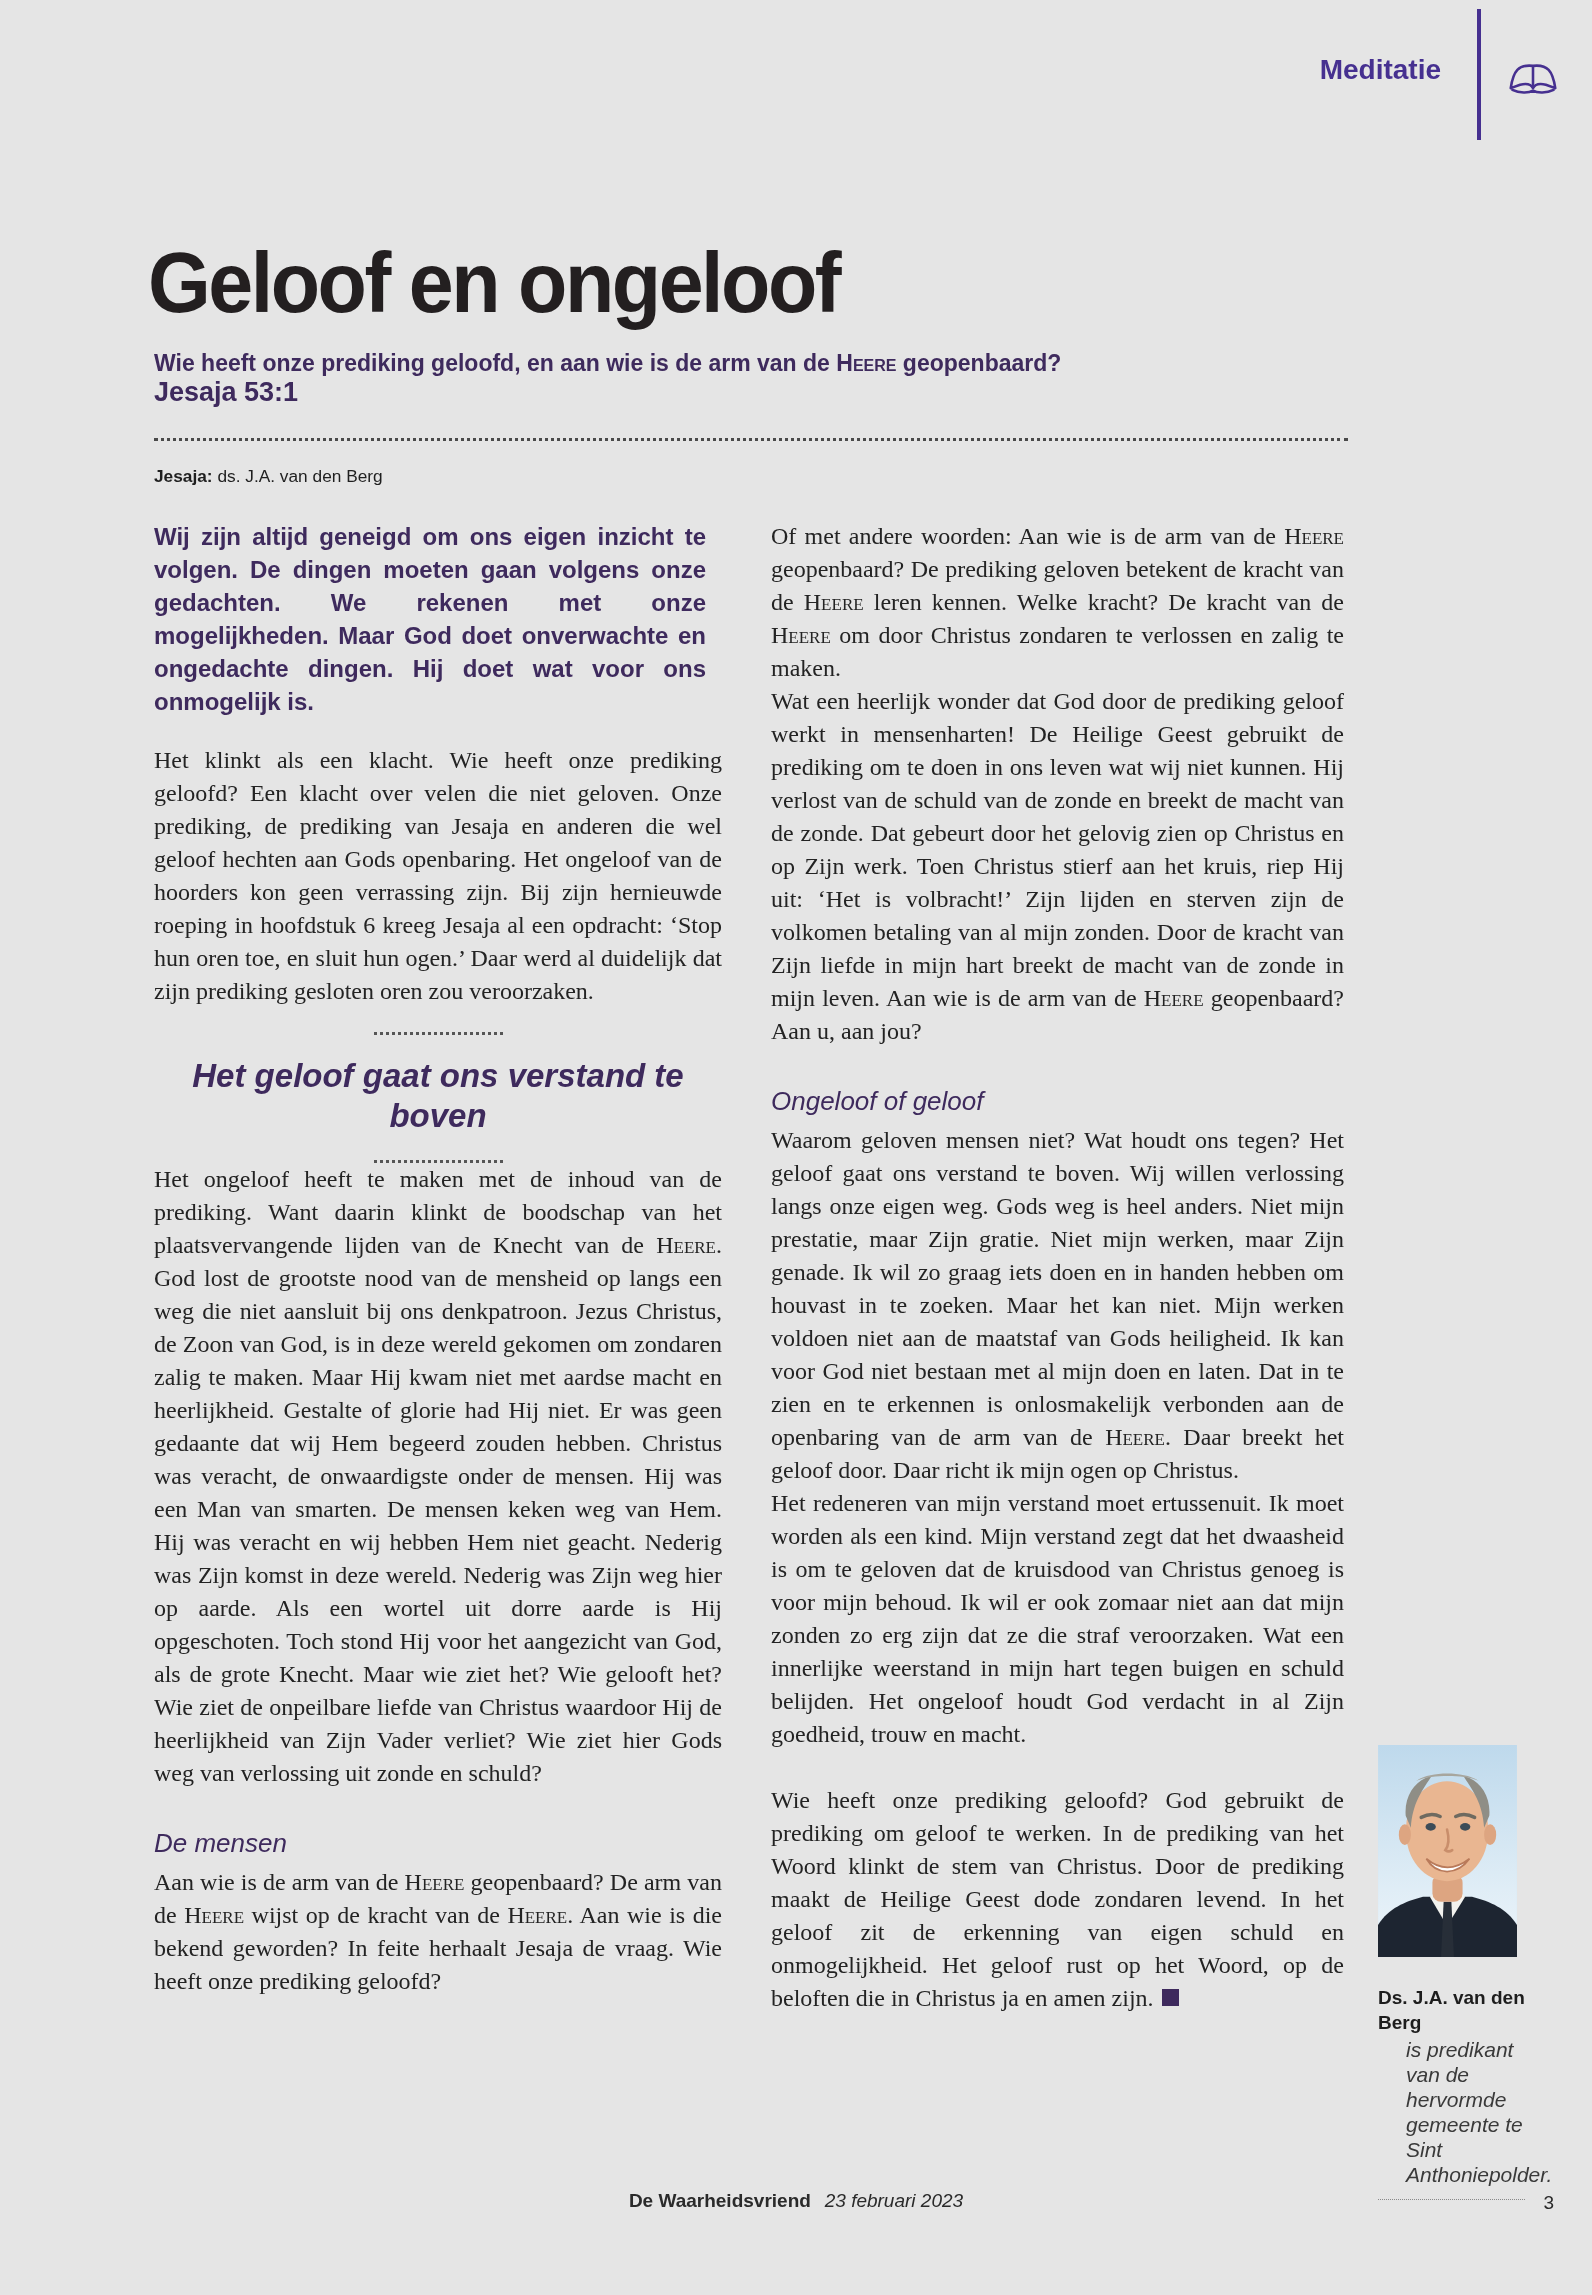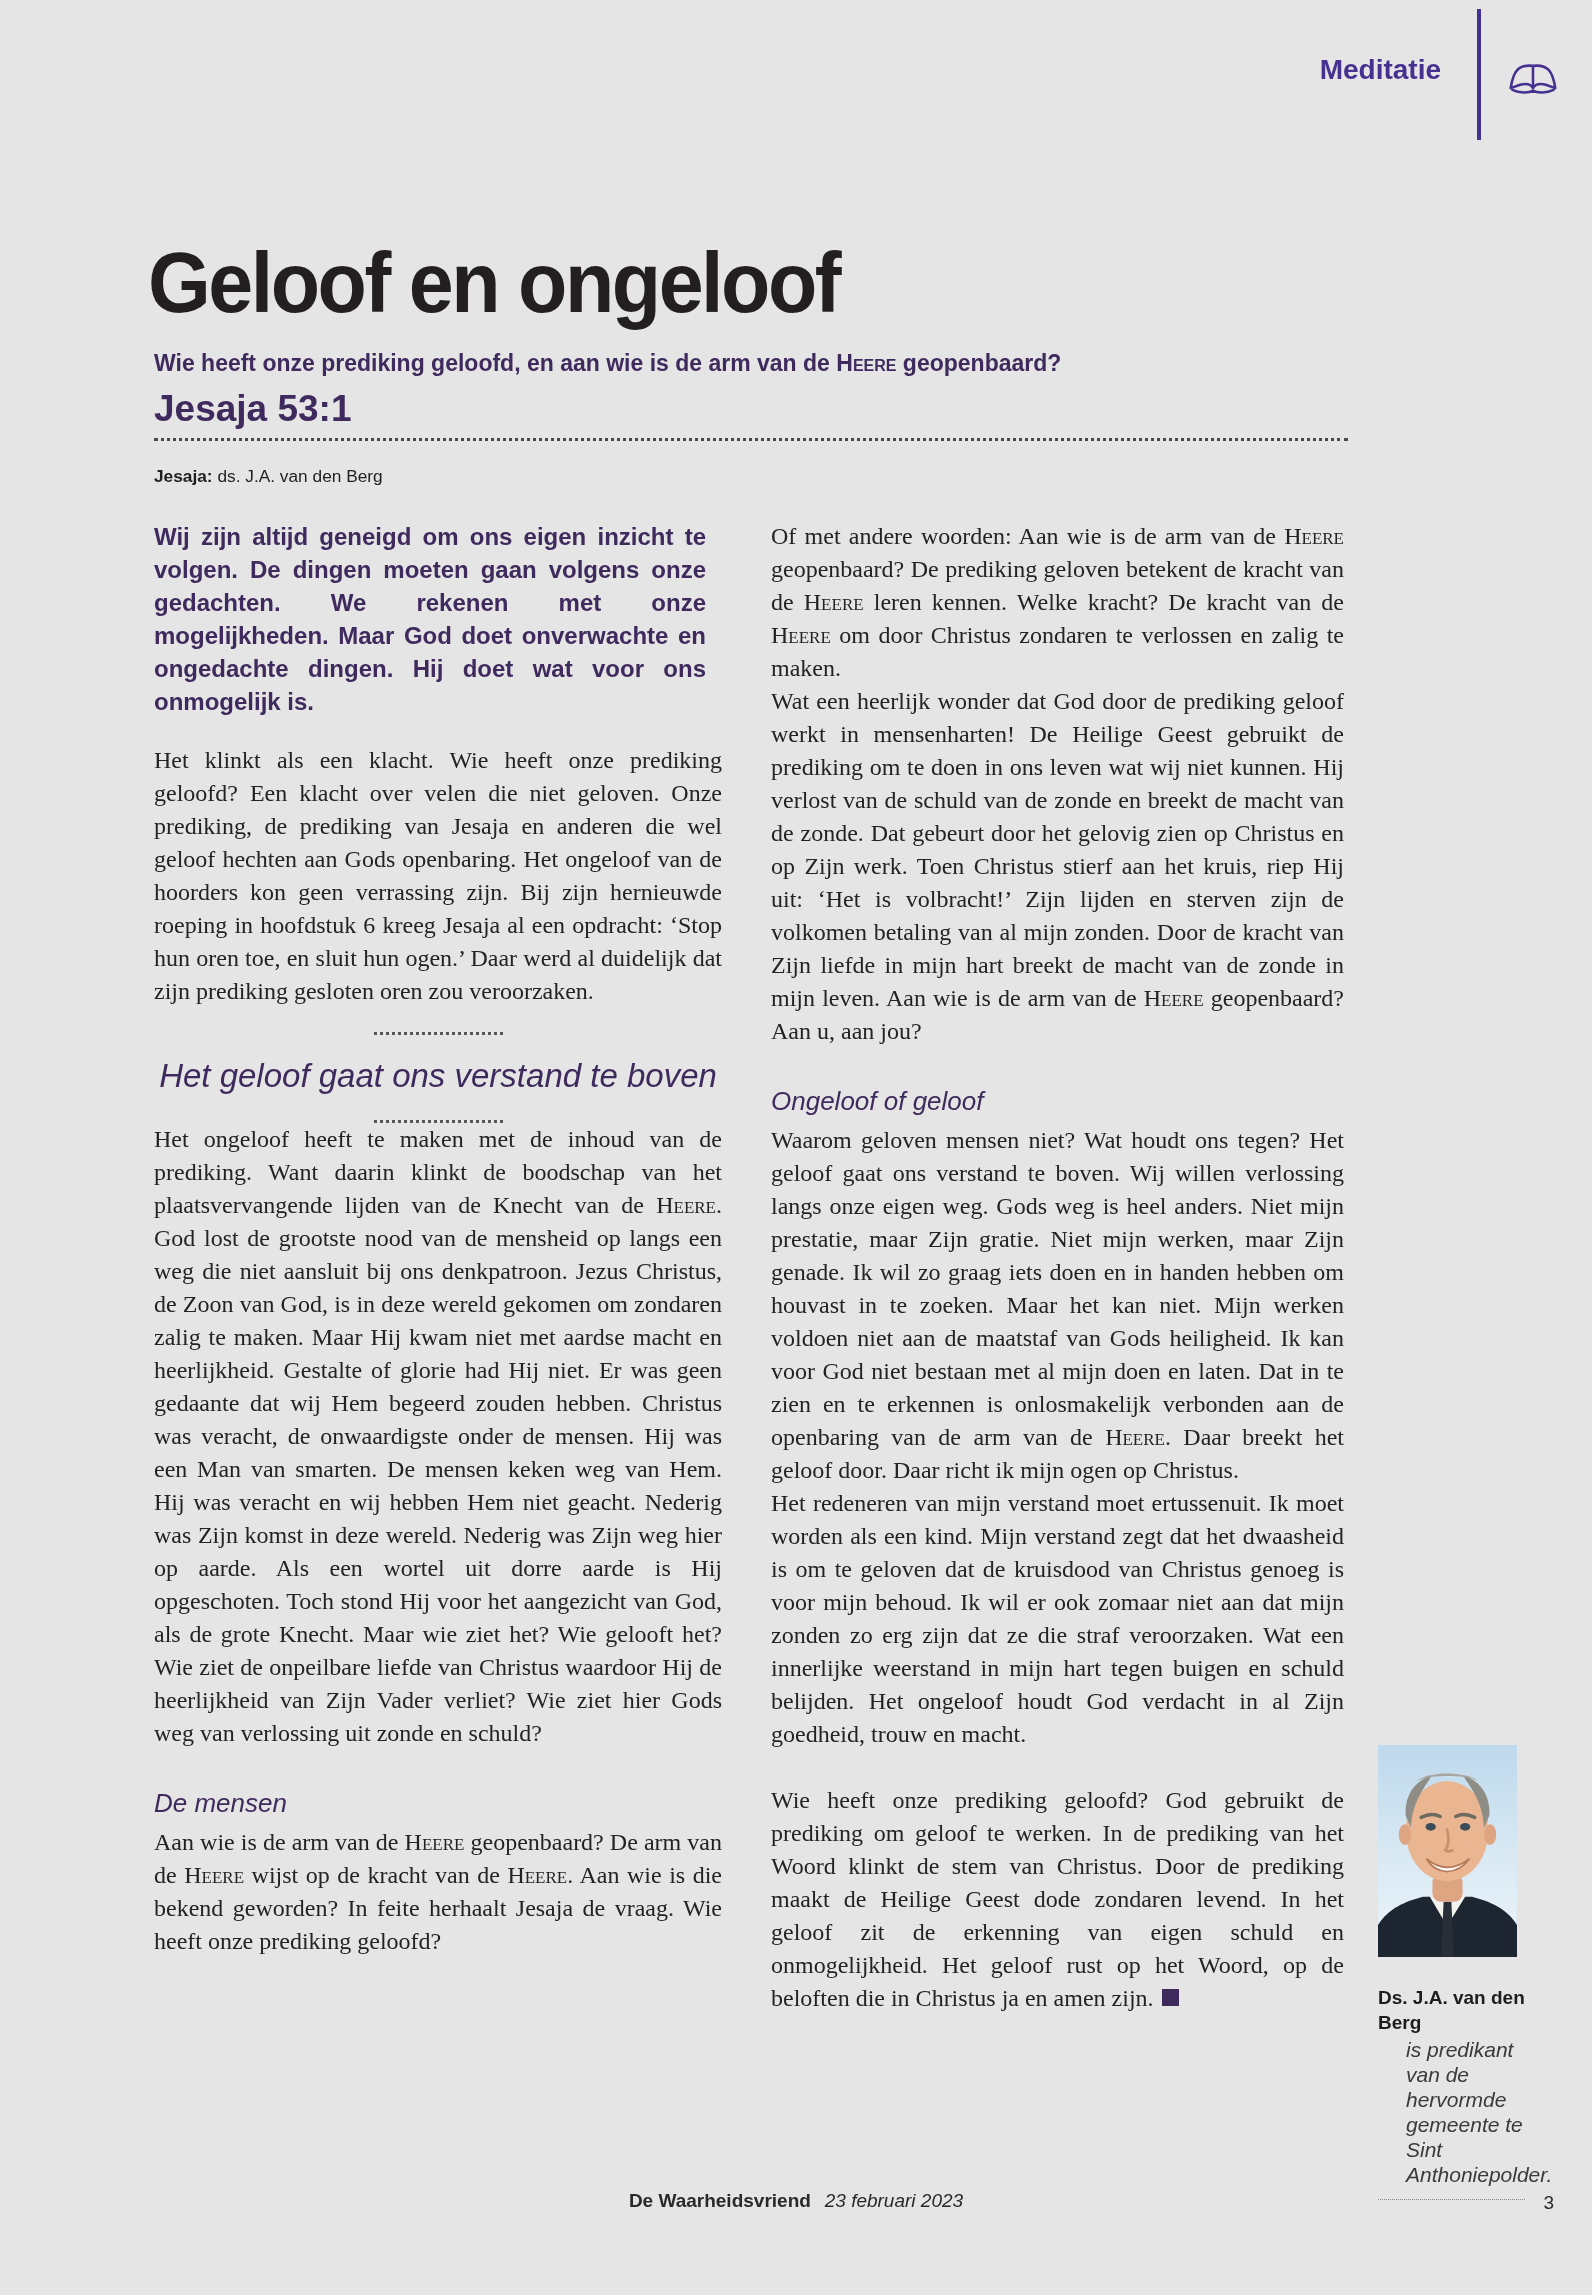--- a/index.html
+++ b/index.html
@@ -35,22 +35,22 @@
     letter-spacing:-2.6px;line-height:1.05;
     transform:scaleX(.95);transform-origin:left top;
     white-space:nowrap;
   }
   .verse{
     position:absolute;top:349px;left:154px;width:1200px;
     font-size:23px;font-weight:600;color:var(--accent-text);
     line-height:29px;
   }
   .verse-ref{
-    position:absolute;top:388px;left:154px;width:518px;
-    font-size:37px;font-weight:700;color:var(--accent-text);
+    position:absolute;top:377px;left:154px;width:518px;
+    font-size:27px;font-weight:700;color:var(--accent-text);
   }
   .big-dotted-rule{
     position:absolute;top:438px;left:154px;width:1194px;height:0;
     border-top:3.5px dotted #4a4a4a;
   }
   .byline{
     position:absolute;top:466px;left:154px;width:604px;
     font-size:17.3px;color:#1f1f1f;
   }
   .byline b{font-weight:700;}
@@ -70,21 +70,21 @@
   }
   .gap-top{margin-top:33px;}
   .sc{font-variant:small-caps;}
   .mini-sep{
     width:129px;height:0;border-top:3.5px dotted #565656;
     margin:24px auto 0 auto;
   }
   .pull-quote{
     margin:21px 0 0 0;text-align:center;
     font-size:33px;font-style:italic;color:var(--accent-text);
-    line-height:40px;font-weight:400;
+    line-height:40px;font-weight:700;
   }
   .section-heading{
     margin:38px 0 7px 0;
     font-size:26px;font-weight:400;font-style:italic;
     color:var(--accent-text);
   }
   .end-mark{
     display:inline-block;width:17.3px;height:17.3px;margin-left:8.6px;
     background:var(--accent-text);vertical-align:baseline;
     overflow:hidden;color:transparent;font-size:0.9px;

